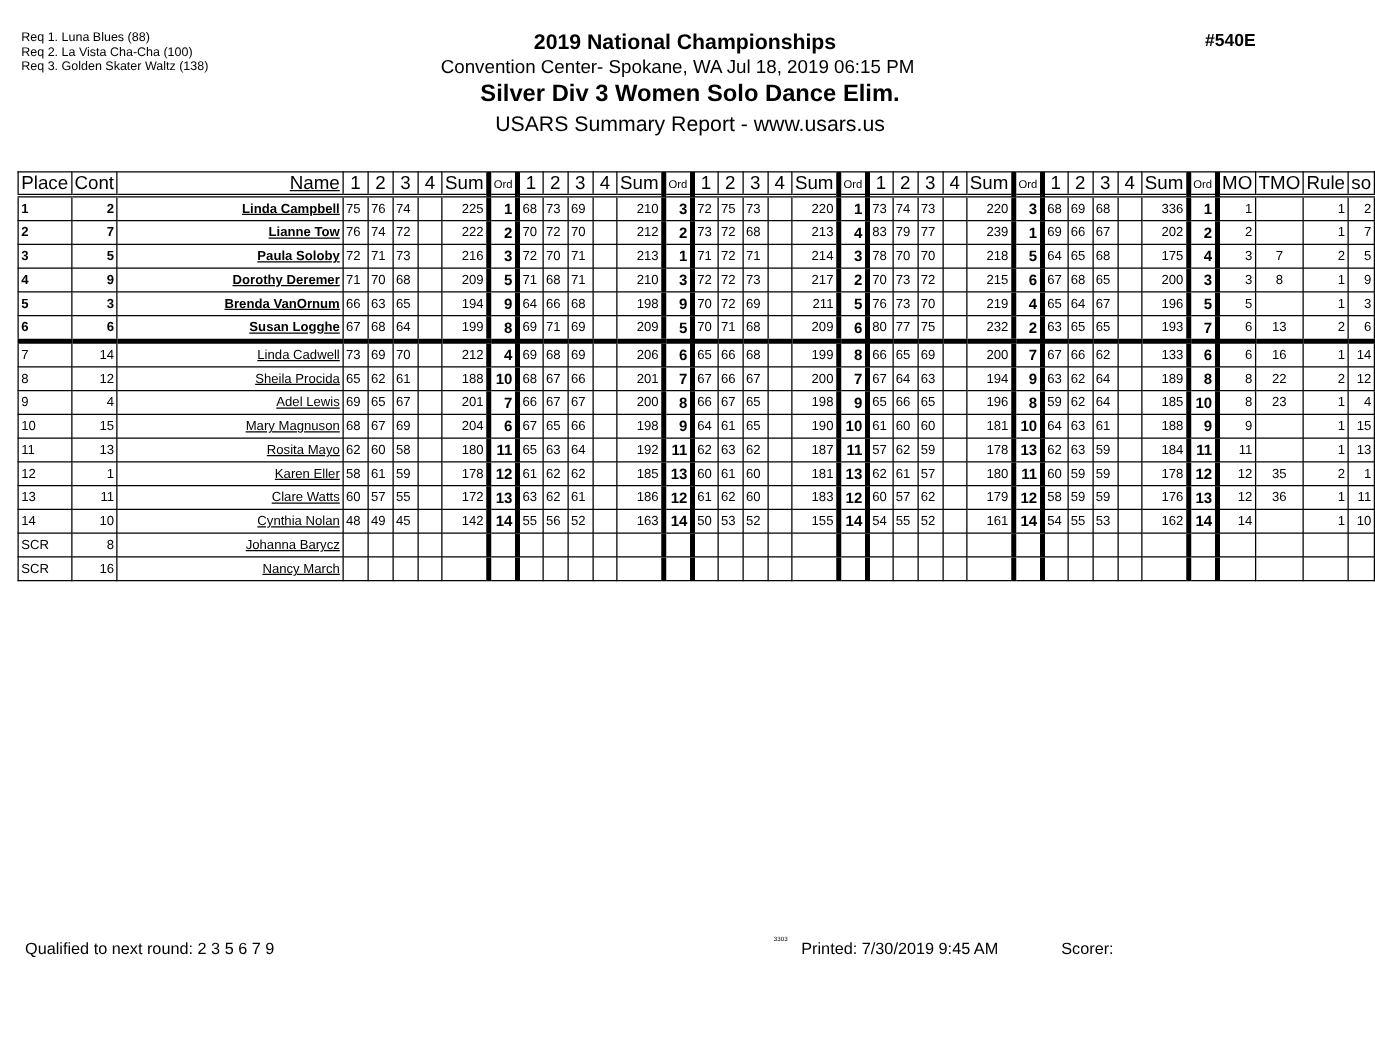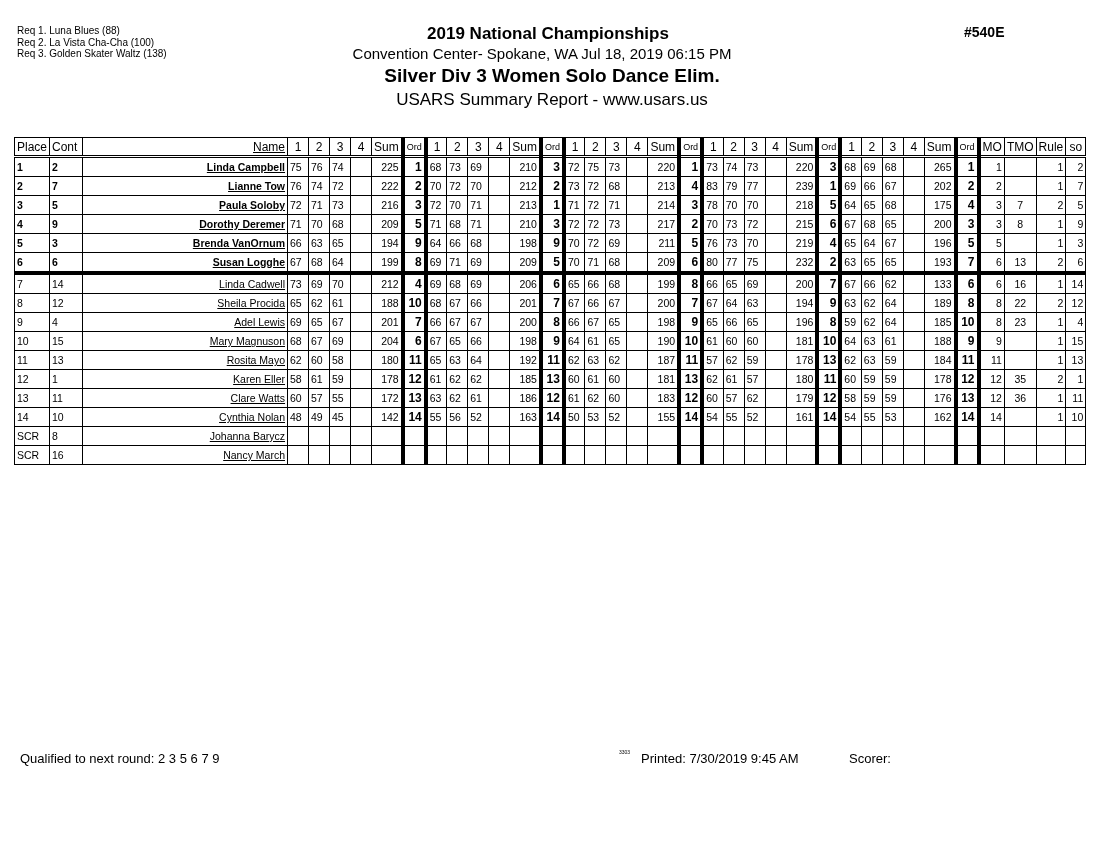--- a/index.html
+++ b/index.html
@@ -12,29 +12,29 @@
   .h3 { top:65px; font-size:19px; font-weight:bold; left:2px; }
   .h4 { top:90px; font-size:17px; left:2px; }
   .evt { position:absolute; left:964px; top:24px; font-size:14px; font-weight:bold; }
 
   table.res { position:absolute; left:14px; top:137px; border-collapse:collapse;
               font-size:10.5px; table-layout:fixed; }
   table.res td { border:1px solid #000; height:18px; padding:0 2px; white-space:nowrap; overflow:hidden; }
   table.res tr.judges td { height:18px; }
   table.res tr.judges td.blank { border:none; }
   table.res tr.judges td.jname { text-align:left; padding-left:3px; font-size:10.5px; }
-  table.res tr.colhdr td { font-size:12px; height:17px; border-bottom:3px double #000; }
+  table.res tr.colhdr td { font-size:15px; height:17px; border-bottom:3px double #000; }
   table.res td.sc { text-align:left; }
   table.res td.ord { text-align:right; font-weight:bold; font-size:12px;
                      border-left:4px solid #000; border-right:4px solid #000; }
   table.res tr.colhdr td.ord { font-size:9px; font-weight:normal; text-align:left; }
   table.res tr.bold td.pl, table.res tr.bold td.ct, table.res tr.bold td.nm { font-weight:bold; }
   table.res tr.sep td { border-bottom:4px solid #000; }
   table.res td.pl { text-align:left; }
-  table.res td.ct { text-align:left; }
+  table.res td.ct { text-align:right; }
   table.res td.nm { text-align:right; padding-left:4px;text-decoration:underline; }
   table.res td.r { text-align:right; }
   table.res td.c { text-align:center; }
 
   .foot { position:absolute; top:751px; font-size:13px; }
   .q { left:20px; }
   .code { left:619px; top:749px; font-size:5px; letter-spacing:0; }
   .printed { left:641px; }
   .scorer { left:849px; }
 </style>
@@ -159,21 +159,21 @@
         <td class="sc">73</td>
         <td class="sc">74</td>
         <td class="sc">73</td>
         <td class="sc"></td>
         <td class="r">220</td>
         <td class="ord">3</td>
         <td class="sc">68</td>
         <td class="sc">69</td>
         <td class="sc">68</td>
         <td class="sc"></td>
-        <td class="r">265</td>
+        <td class="r">336</td>
         <td class="ord">1</td>
         <td class="r">1</td>
         <td class="c"></td>
         <td class="r">1</td>
         <td class="r">2</td>
       </tr>
       <tr class="bold">
         <td class="pl">2</td>
         <td class="ct">7</td>
         <td class="nm">Lianne Tow</td>

